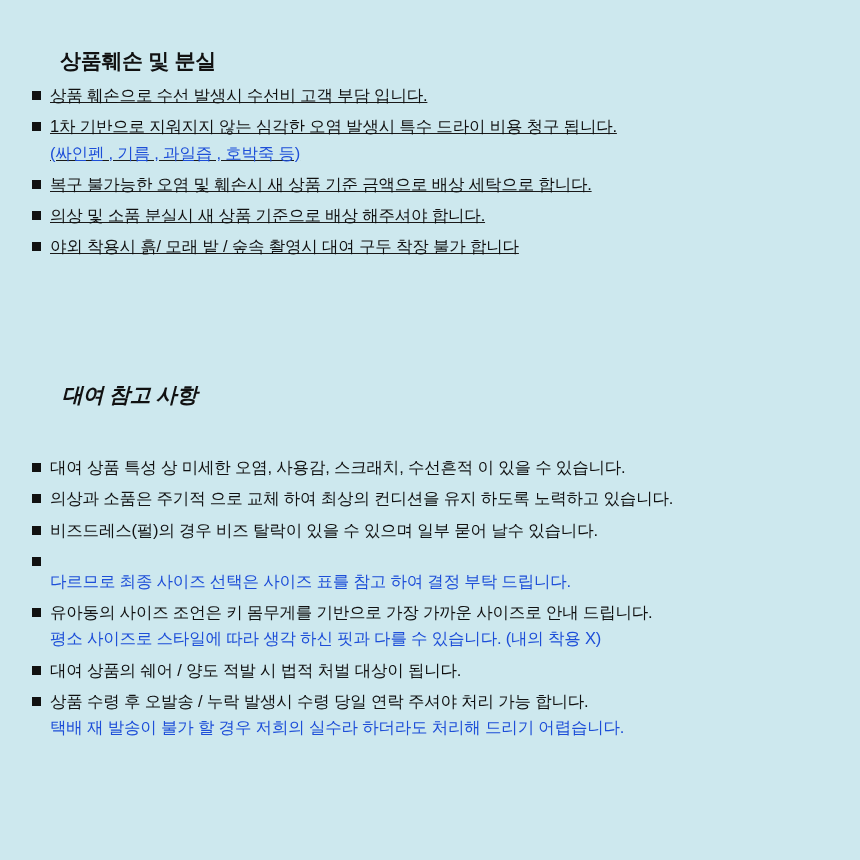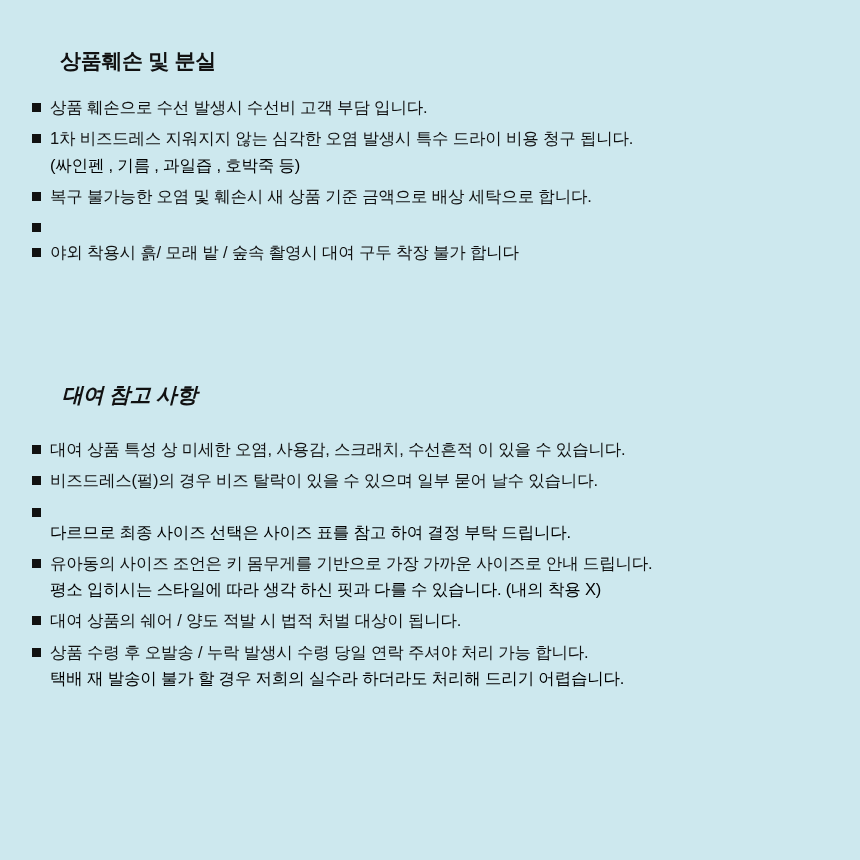--- a/index.html
+++ b/index.html
@@ -54,60 +54,61 @@
     flex: 0 0 auto;
   }
   .bullet-text {
     display: block;
   }
   .cont-line {
     display: block;
     font-size: 16.5px;
     line-height: 1.35;
     letter-spacing: -0.2px;
-    color: #000000;
+    color: #1d4ed8;
     padding-left: 18px;
     margin-top: 4px;
   }
   
   #sec1-title { position: absolute; left: 60px; top: 30px; }
-  #sec1-list  { position: absolute; left: 32px; top: 96px; width: 800px; }
+  #sec1-list  { position: absolute; left: 32px; top: 84px; width: 800px; text-decoration: underline; }
   #sec2-title { position: absolute; left: 62px; top: 364px; font-style: italic; }
-  #sec2-list  { position: absolute; left: 32px; top: 438px; width: 800px; }
+  #sec2-list  { position: absolute; left: 32px; top: 456px; width: 800px; }
 </style>
 </head>
 <body>
 
 <div class="page">
 
   <h2 class="section-title" id="sec1-title">상품훼손 및 분실</h2>
 
   <ul class="bullet-list" id="sec1-list">
     <li class="bullet-item">
       <div class="bullet-row">
         <span class="sq"></span>
         <span class="bullet-text">상품 훼손으로 수선 발생시 수선비 고객 부담 입니다.</span>
       </div>
     </li>
     <li class="bullet-item">
       <div class="bullet-row">
         <span class="sq"></span>
-        <span class="bullet-text">1차 비즈드레스 지워지지 않는 심각한 오염 발생시 특수 드라이 비용 청구 됩니다.</span>
+        <span class="bullet-text">1차 기반으로 지워지지 않는 심각한 오염 발생시 특수 드라이 비용 청구 됩니다.</span>
       </div>
       <span class="cont-line">(싸인펜 , 기름 , 과일즙 , 호박죽 등)</span>
     </li>
     <li class="bullet-item">
       <div class="bullet-row">
         <span class="sq"></span>
         <span class="bullet-text">복구 불가능한 오염 및 훼손시 새 상품 기준 금액으로 배상 세탁으로 합니다.</span>
       </div>
     </li>
     <li class="bullet-item">
       <div class="bullet-row">
         <span class="sq"></span>
+        <span class="bullet-text">의상 및 소품 분실시 새 상품 기준으로 배상 해주셔야 합니다.</span>
       </div>
     </li>
     <li class="bullet-item">
       <div class="bullet-row">
         <span class="sq"></span>
         <span class="bullet-text">야외 착용시 흙/ 모래 밭 / 숲속 촬영시 대여 구두 착장 불가 합니다</span>
       </div>
     </li>
   </ul>
 
@@ -116,35 +117,41 @@
   <ul class="bullet-list" id="sec2-list">
     <li class="bullet-item">
       <div class="bullet-row">
         <span class="sq"></span>
         <span class="bullet-text">대여 상품 특성 상 미세한 오염, 사용감, 스크래치, 수선흔적 이 있을 수 있습니다.</span>
       </div>
     </li>
     <li class="bullet-item">
       <div class="bullet-row">
         <span class="sq"></span>
+        <span class="bullet-text">의상과 소품은 주기적 으로 교체 하여 최상의 컨디션을 유지 하도록 노력하고 있습니다.</span>
+      </div>
+    </li>
+    <li class="bullet-item">
+      <div class="bullet-row">
+        <span class="sq"></span>
         <span class="bullet-text">비즈드레스(펄)의 경우 비즈 탈락이 있을 수 있으며 일부 묻어 날수 있습니다.</span>
       </div>
     </li>
     <li class="bullet-item">
       <div class="bullet-row">
         <span class="sq"></span>
       </div>
       <span class="cont-line">다르므로 최종 사이즈 선택은 사이즈 표를 참고 하여 결정 부탁 드립니다.</span>
     </li>
     <li class="bullet-item">
       <div class="bullet-row">
         <span class="sq"></span>
         <span class="bullet-text">유아동의 사이즈 조언은 키 몸무게를 기반으로 가장 가까운 사이즈로 안내 드립니다.</span>
       </div>
-      <span class="cont-line">평소 입히시는 스타일에 따라 생각 하신 핏과 다를 수 있습니다. (내의 착용 X)</span>
+      <span class="cont-line">평소 사이즈로 스타일에 따라 생각 하신 핏과 다를 수 있습니다. (내의 착용 X)</span>
     </li>
     <li class="bullet-item">
       <div class="bullet-row">
         <span class="sq"></span>
         <span class="bullet-text">대여 상품의 쉐어 / 양도 적발 시 법적 처벌 대상이 됩니다.</span>
       </div>
     </li>
     <li class="bullet-item">
       <div class="bullet-row">
         <span class="sq"></span>

